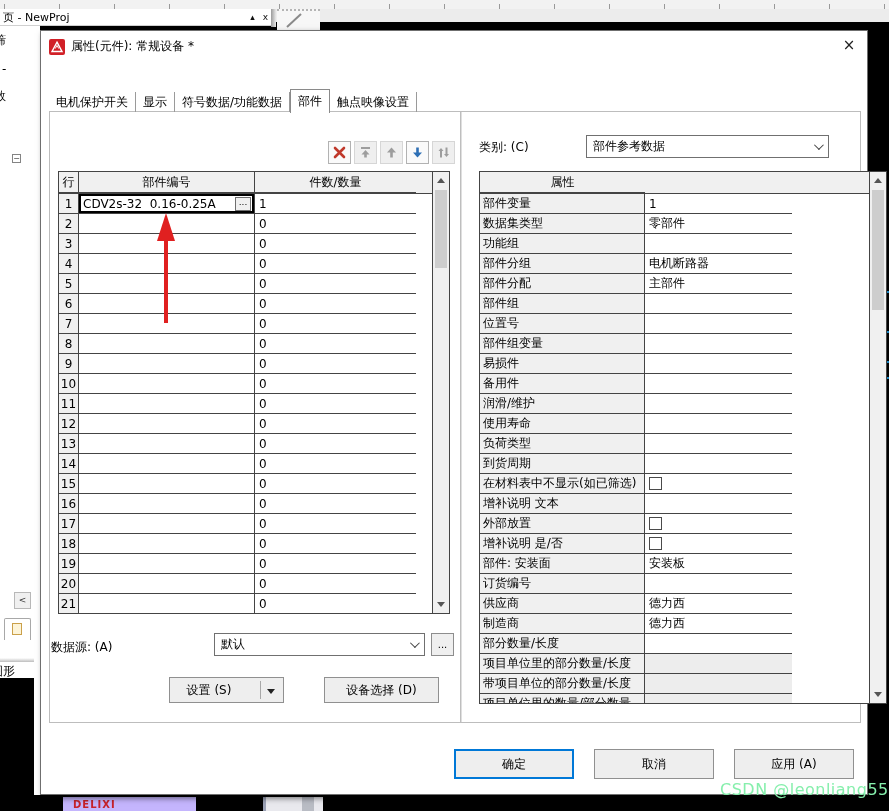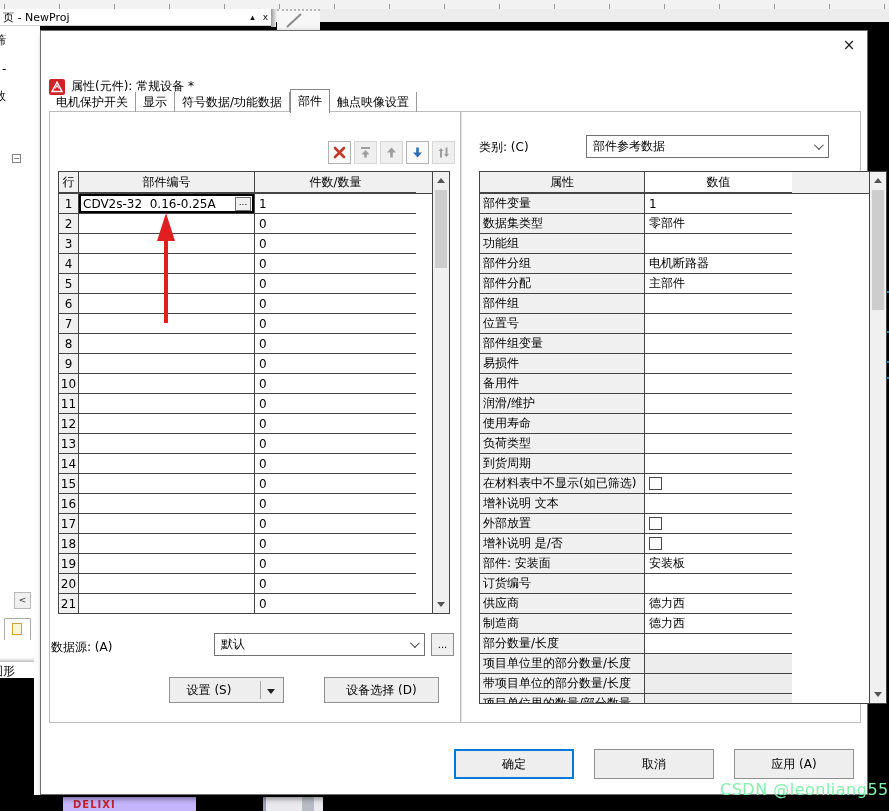--- a/index.html
+++ b/index.html
@@ -43,21 +43,21 @@
   .bottom-black { position:absolute; left:0; top:795px; width:889px; height:16px; background:#000; }
   .product { position:absolute; left:63px; top:797px; width:133px; height:14px; background:#c4b5fd;
     display:flex; align-items:center; }
   .product span { font-size:10px; font-weight:bold; color:#c8222b; letter-spacing:1px; margin-left:10px; }
   .bottom-light { position:absolute; left:263px; top:797px; width:60px; height:14px; background:#e9e9ee;
     border-left:3px solid #9aa0b4; }
   .bottom-light i { position:absolute; left:36px; top:0; width:12px; height:14px; background:#b9bcc4; }
   
   .dlg { position:absolute; left:40px; top:30px; width:828px; height:765px; background:#fff;
     border:1px solid #6f6f6f; box-shadow:3px 3px 6px rgba(0,0,0,.55); }
-  .dlg-title { position:absolute; left:8px; top:7px; display:flex; align-items:center;margin-top:40px; }
+  .dlg-title { position:absolute; left:8px; top:7px; display:flex; align-items:center; }
   .dlgicon { width:16px; height:16px; background:#d12027; border-radius:2px; display:inline-block;
     position:relative; margin-right:6px; }
   .dlgicon svg { position:absolute; left:1px; top:1px; }
   .dlg-title .txt { font-size:12px; }
   .close-x { position:absolute; right:9px; top:6px; width:18px; height:18px; font-size:15px;
     line-height:17px; text-align:center; color:#222; cursor:pointer; }
   
   .tabs { position:absolute; left:8px; top:57px; height:24px; display:flex; align-items:flex-end; z-index:3; }
   .tab { height:20px; line-height:20px; padding:0 7px; border-right:1px solid #9a9a9a; font-size:12px;
     background:transparent; }
@@ -416,21 +416,20 @@
 
   <span class="lbl" style="left:438px;top:108px">类别: (C)</span>
   <div class="combo" style="left:545px;top:104px;width:243px">
     <span>部件参考数据</span>
     <span class="chev"></span>
   </div>
 
   <div class="gtable" style="left:438px;top:140px;width:408px;height:533px">
     <div class="thead">
       <div class="tc c-prop" style="justify-content:center;padding-left:0">属性</div>
-      <div class="tc c-val" style="justify-content:center;padding-left:0">数值</div>
     </div>
     <div>
         <div class="trow">
           <div class="tc c-prop">部件变量</div>
           <div class="tc c-val">
             <span>1</span>
           </div>
         </div>
         <div class="trow">
           <div class="tc c-prop">数据集类型</div>

